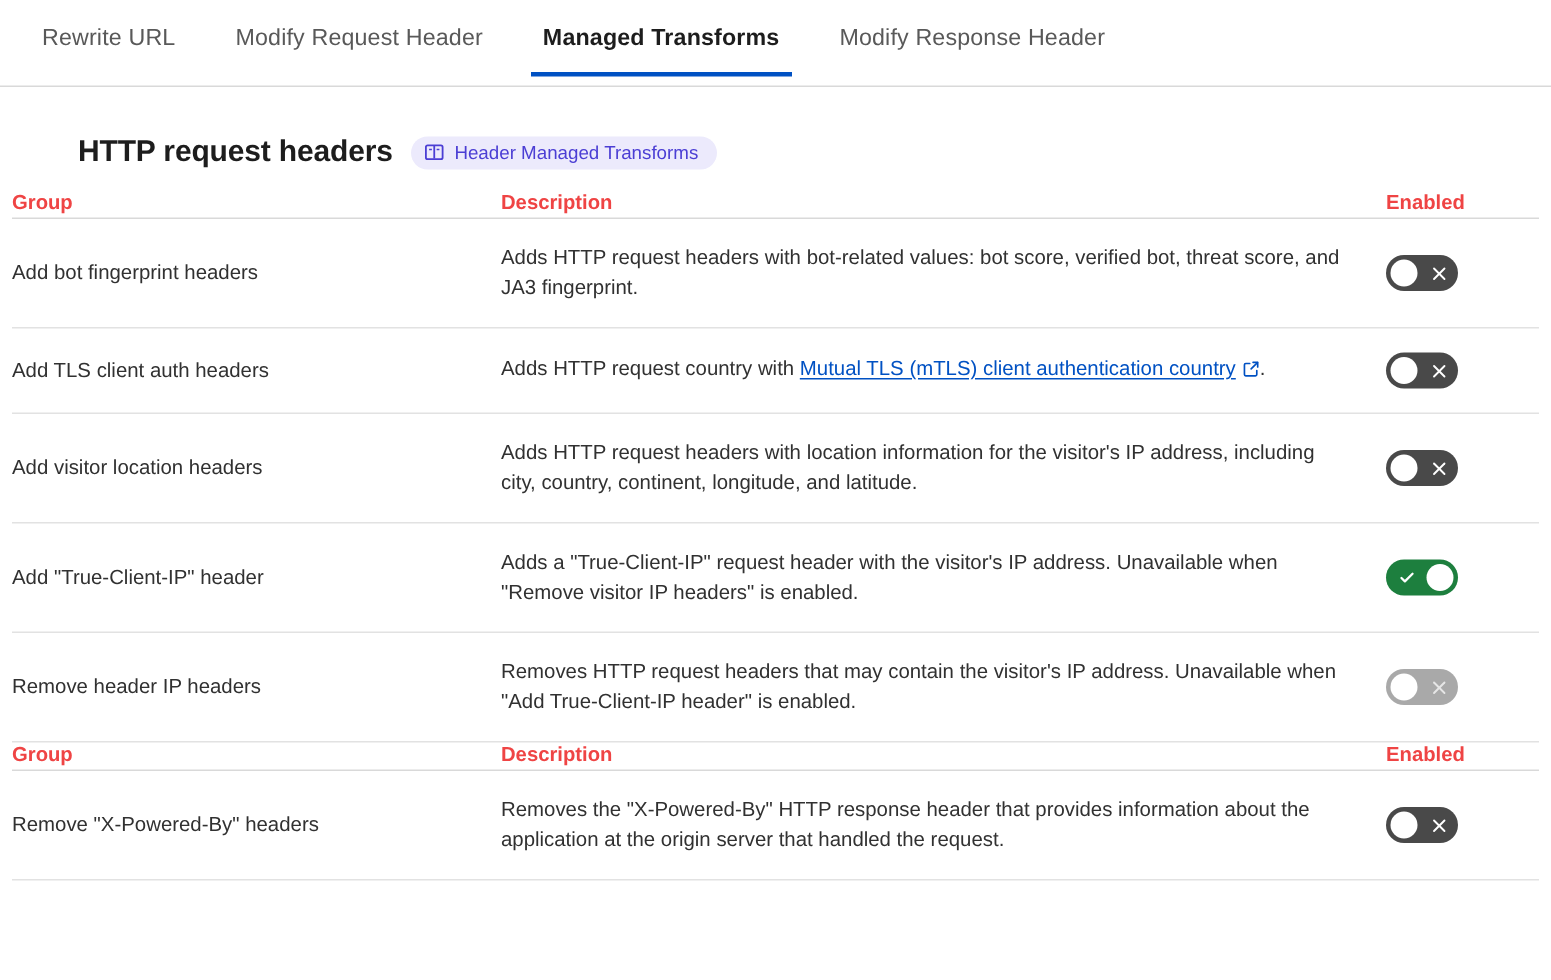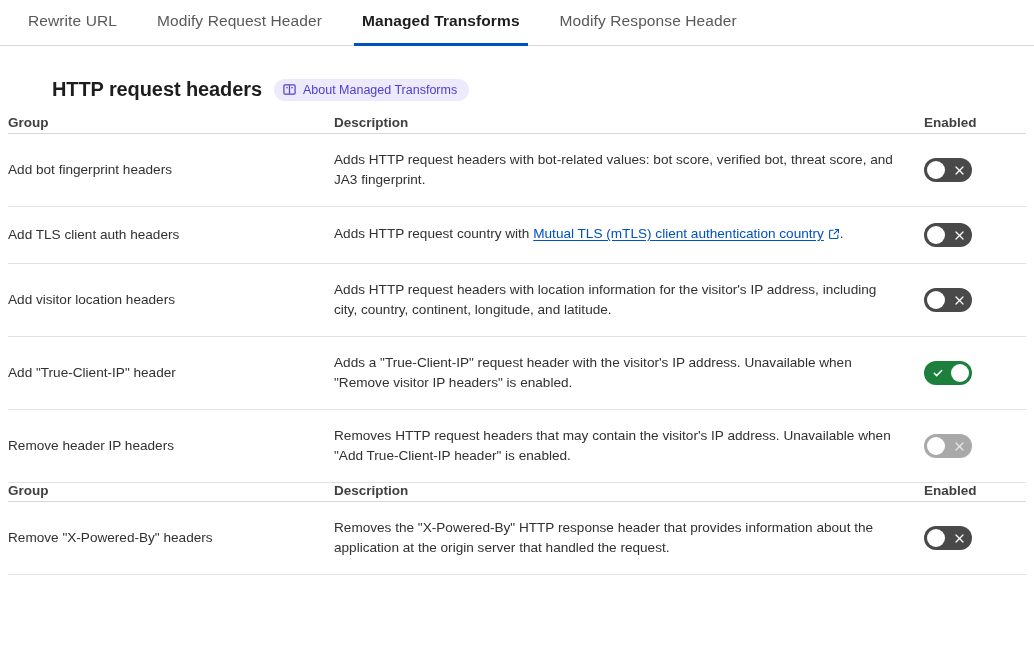--- a/index.html
+++ b/index.html
@@ -9,23 +9,23 @@
     height: 653px;
     background: #ffffff;
     font-family: "Liberation Sans", sans-serif;
     color: #313131;
     overflow: hidden;
   }
 
   
   .tabbar {
     position: relative;
-    height: 46px;
+    height: 58px;
     display: flex;
-    align-items: flex-end;
+    align-items: flex-start;
     padding: 0 0 0 8px;
   }
   .tabbar::after {
     content: "";
     position: absolute;
     left: 0; right: 0; bottom: 0;
     height: 1px;
     background: #d9d9d9;
   }
   .tab {
@@ -95,21 +95,21 @@
     table-layout: fixed;
   }
   col.c-group { width: 312px; }
   col.c-desc  { width: auto; }
   col.c-en    { width: 108px; }
 
   thead th {
     text-align: left;
     font-size: 13.5px;
     font-weight: 700;
-    color: #404040;
+    color: #ef4444;
     padding: 0 0 3px 0;
     border-bottom: 1px solid #d9d9d9;
   }
   thead th.th-desc { padding-left: 14px; }
   thead th.th-en { text-align: left; padding-left: 6px; }
 
   tbody td {
     border-bottom: 1px solid #e2e2e2;
     font-size: 13.6px;
     line-height: 20px;
@@ -189,21 +189,21 @@
 
     <a class="doc-badge" href="#">
       <span>
         <svg width="13" height="13" viewBox="0 0 14 14" fill="none" aria-hidden="true">
           <rect x="1" y="2" width="12" height="10" rx="1.2" stroke="#4b3ed4" stroke-width="1.3"></rect>
           <line x1="7" y1="2.6" x2="7" y2="11.4" stroke="#4b3ed4" stroke-width="1.3"></line>
           <line x1="3.3" y1="5" x2="5.3" y2="5" stroke="#4b3ed4" stroke-width="1.1"></line>
           <line x1="8.7" y1="5" x2="10.7" y2="5" stroke="#4b3ed4" stroke-width="1.1"></line>
         </svg>
       </span>
-      <span>About Managed Transforms</span>
+      <span>Header Managed Transforms</span>
     </a>
   </div>
 
   <table>
     <colgroup>
         <col class="c-group">
         <col class="c-desc">
         <col class="c-en">
       </colgroup>
     <thead>

